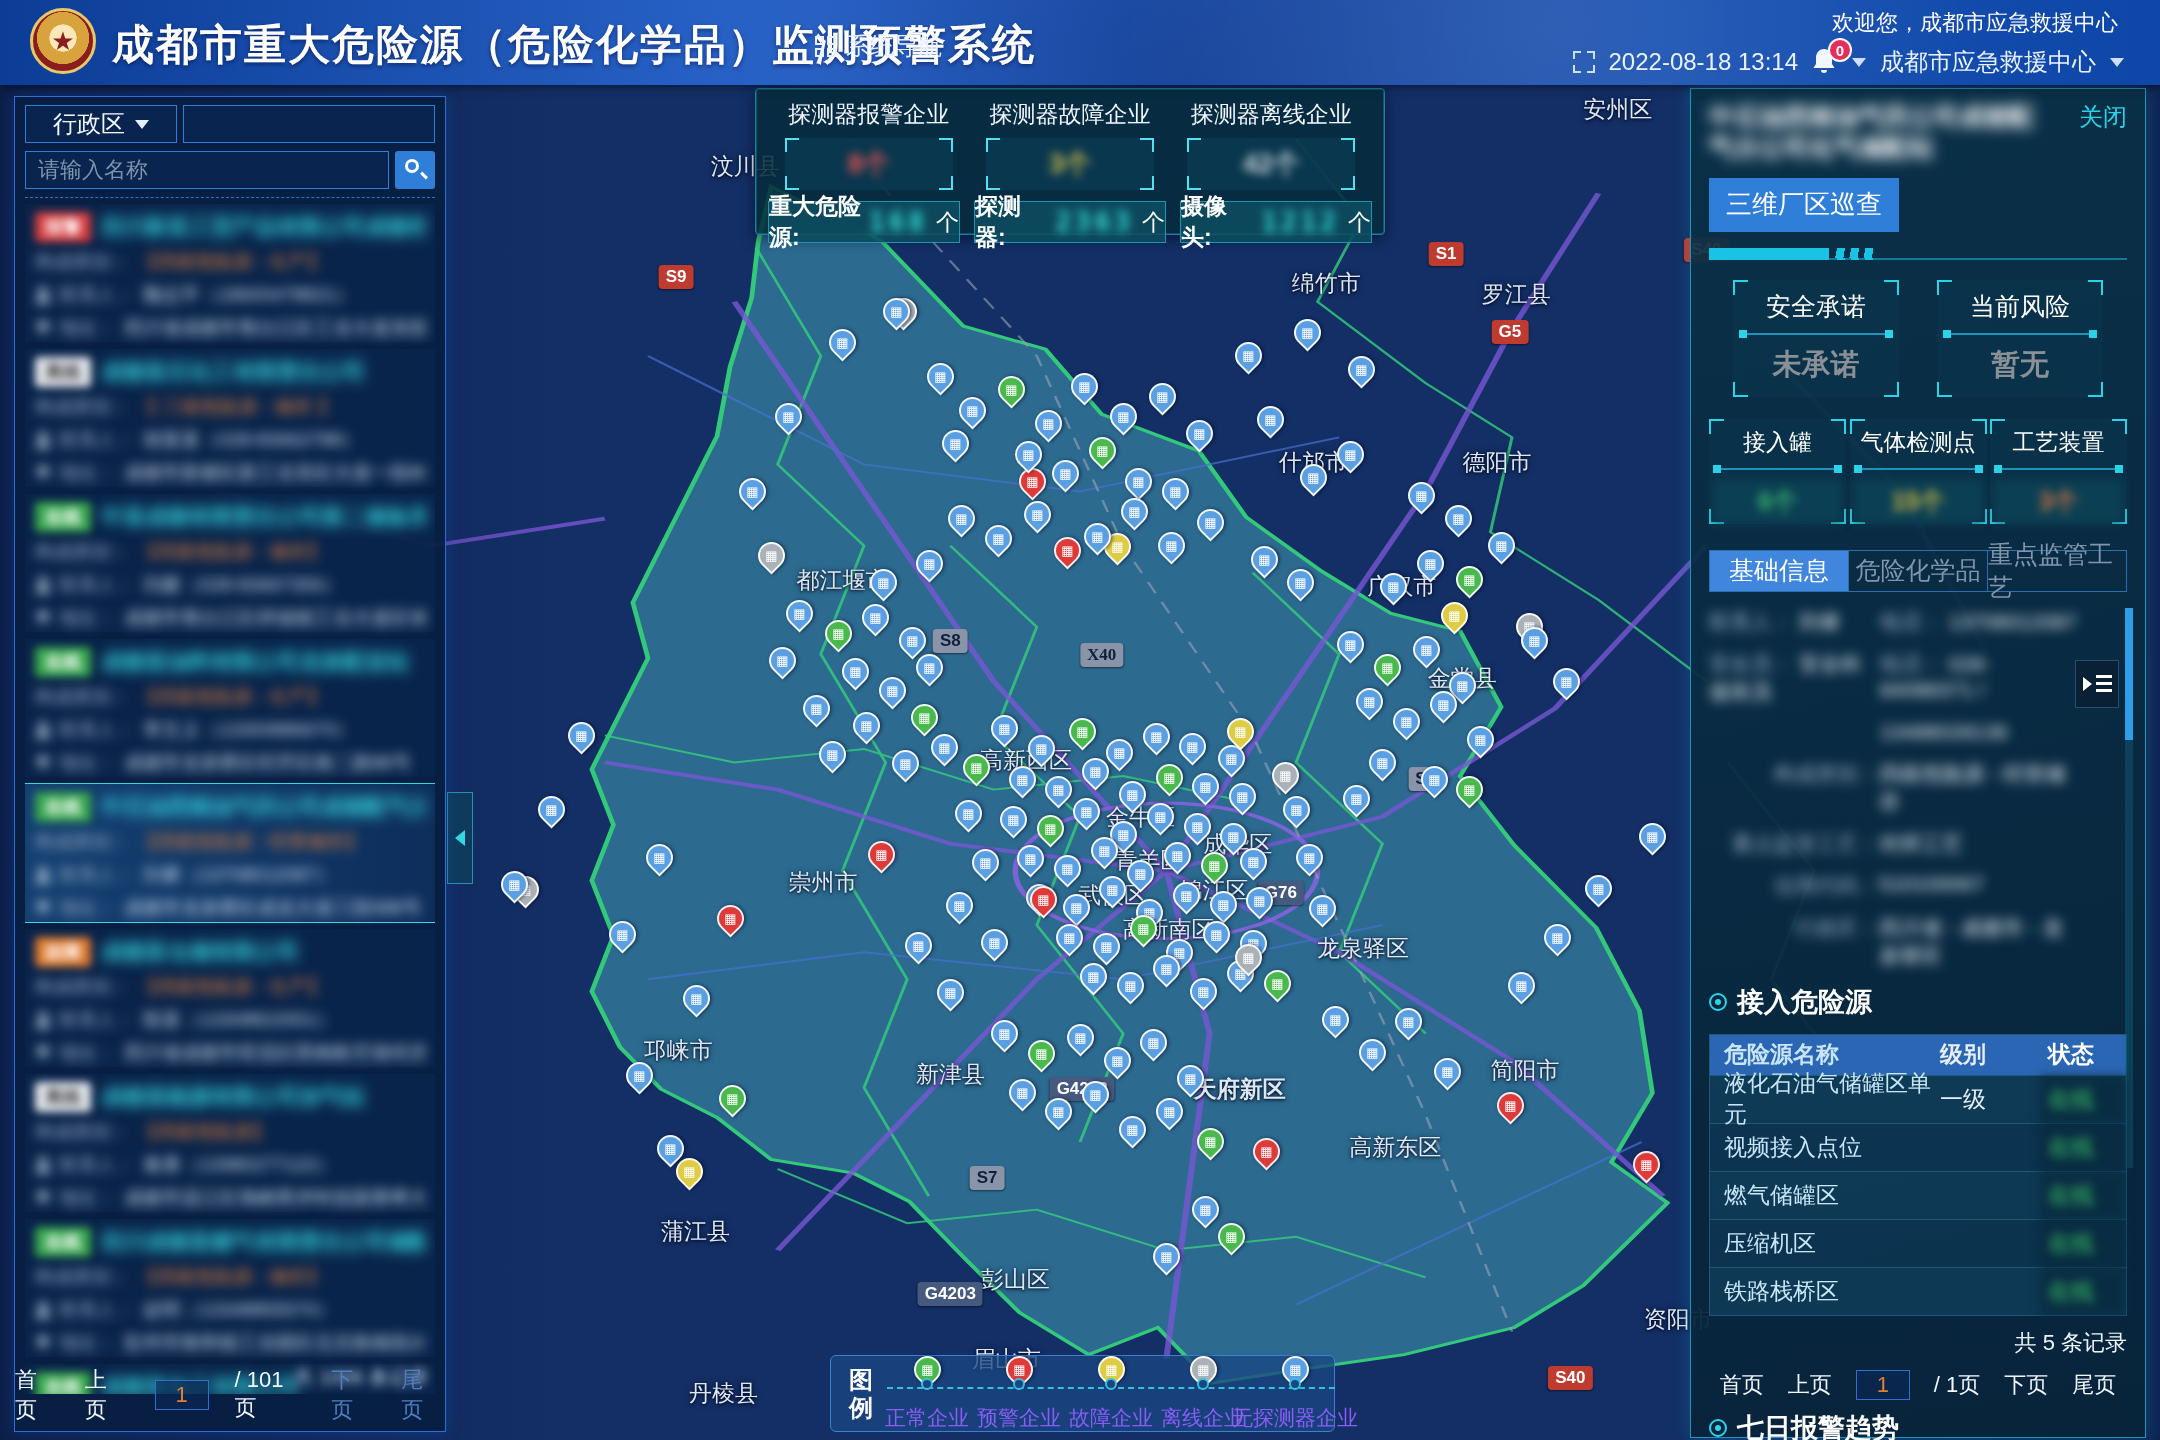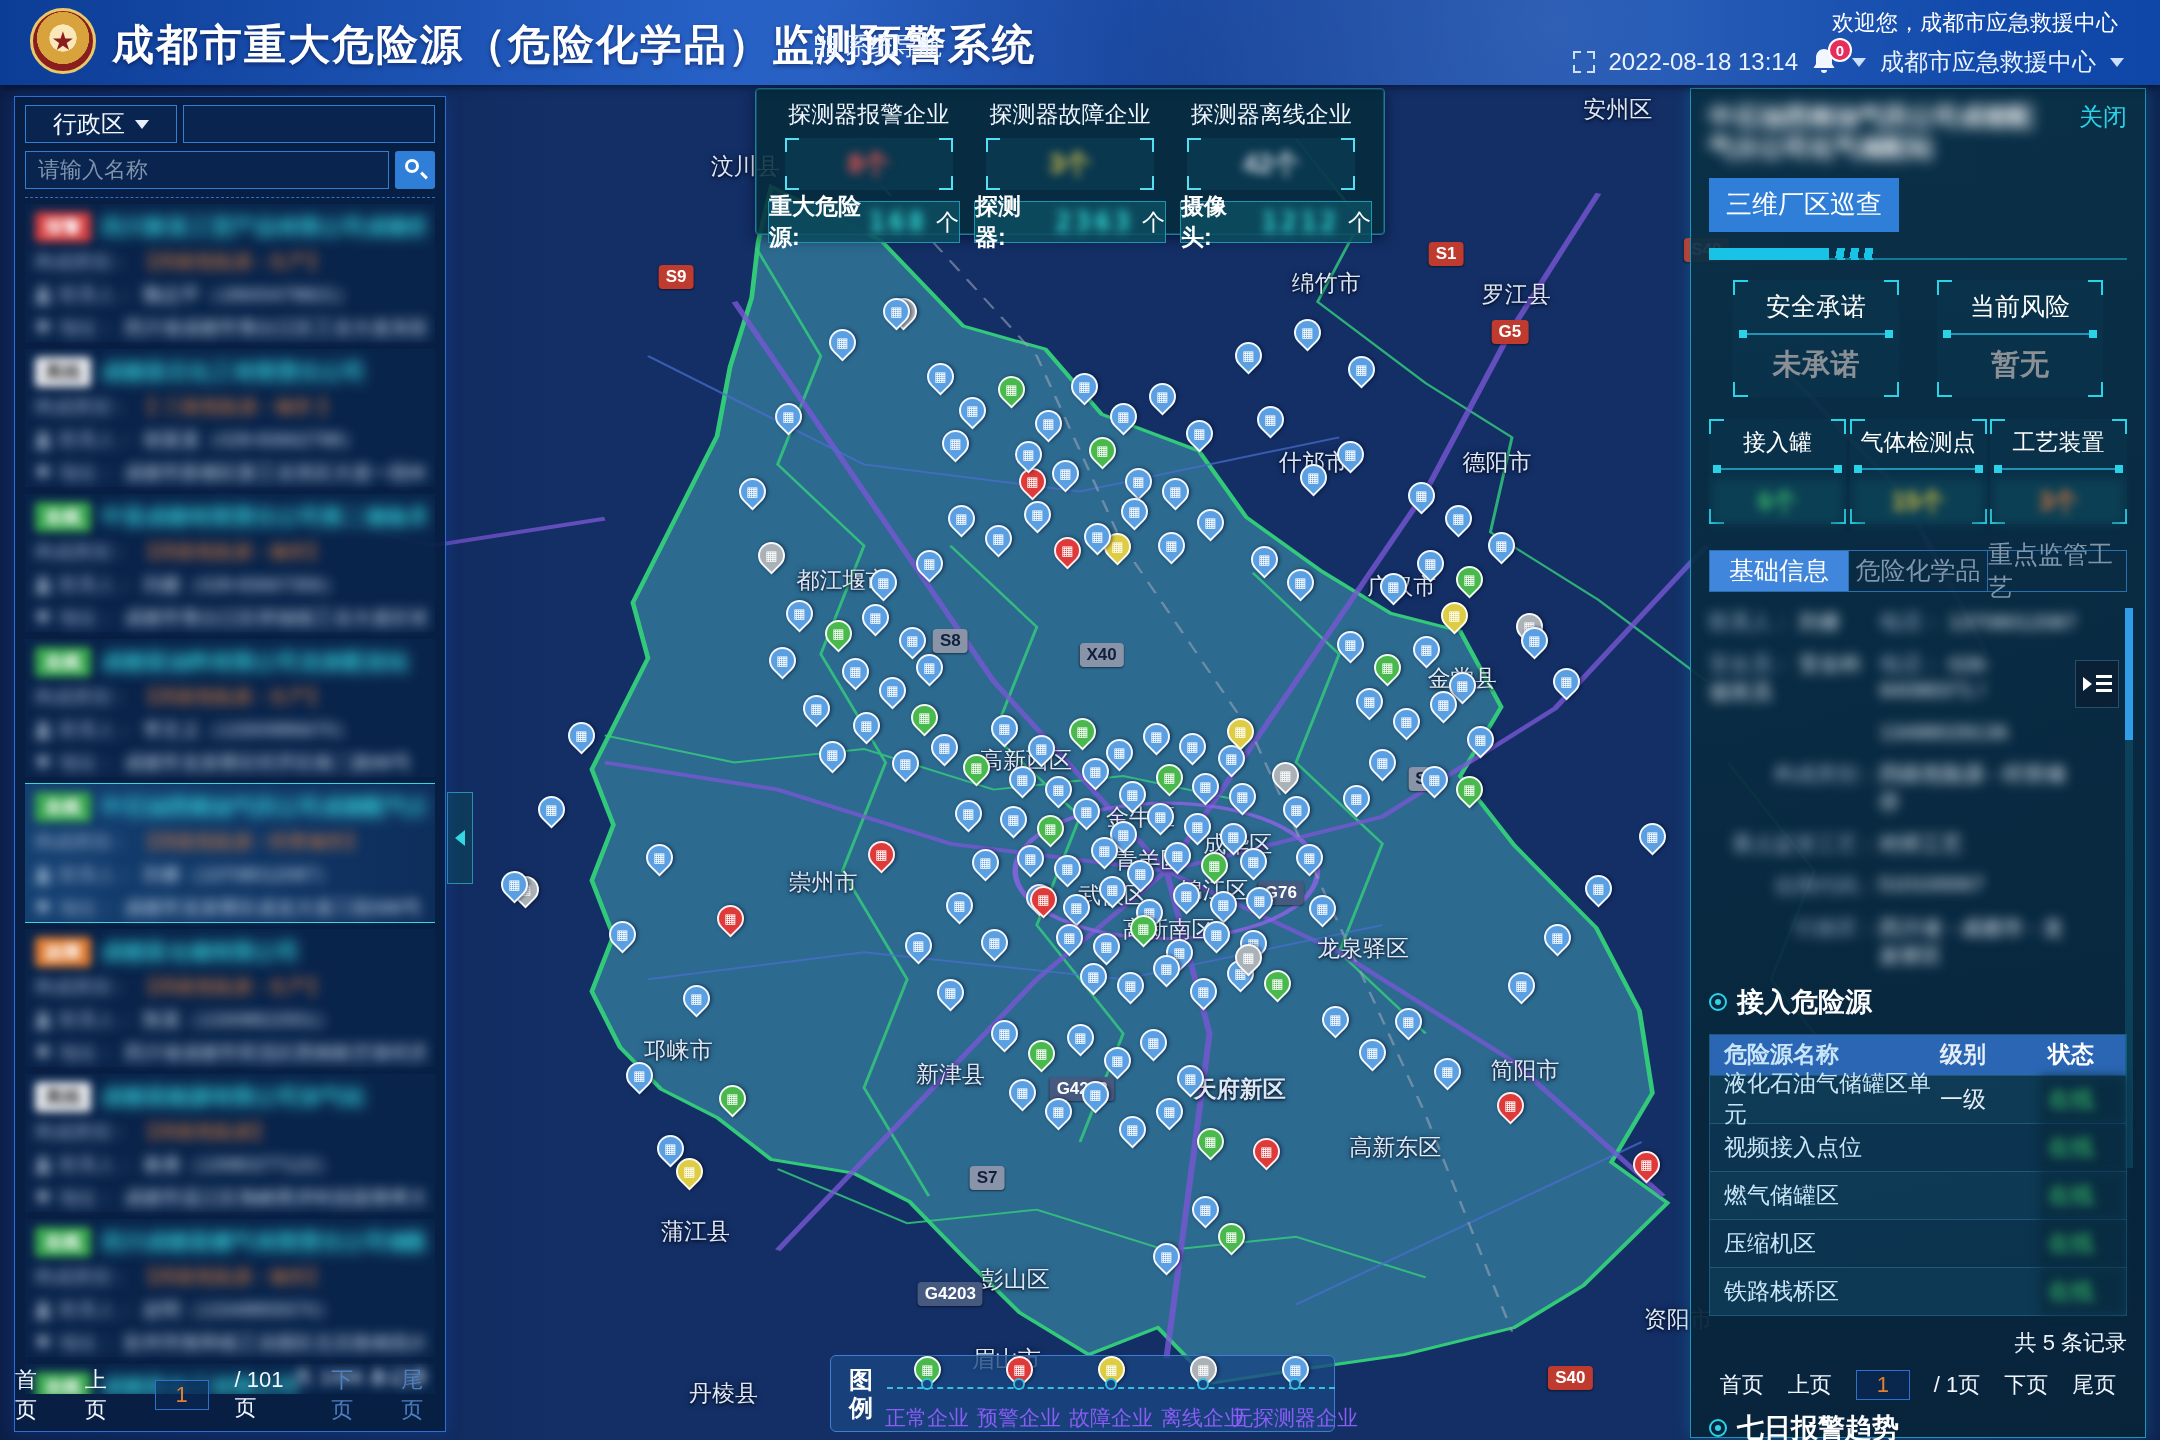--- a/index.html
+++ b/index.html
@@ -307,21 +307,21 @@
         <span class="map-label" style="left: 77.7%; top: 91.1%;">资阳市</span>
       </div>
 
     <div>
 
     <span class="road-badge c-red" style="left: 31.3%; top: 14.2%;">S9</span>
         <span class="road-badge c-red" style="left: 66.3%; top: 12.5%; margin-left: 14px;">S1</span>
         <span class="road-badge c-red" style="left: 79%; top: 12.2%;">S40</span>
         <span class="road-badge c-red" style="left: 69.9%; top: 18.2%;">G5</span>
         <span class="road-badge c-gray" style="left: 44%; top: 41%;">S8</span>
-        <span class="road-badge c-gray" style="left: 51%; top: 42.1%;">X40</span>
+        <span class="road-badge c-gray" style="left: 51%; top: 42.1%; font-family: Liberation Serif, serif;">X40</span>
         <span class="road-badge c-gray" style="left: 66%; top: 51.2%;">S2</span>
         <span class="road-badge c-dark" style="left: 59.3%; top: 59.6%;">G76</span>
         <span class="road-badge c-dark" style="left: 50.1%; top: 74.1%;">G4202</span>
         <span class="road-badge c-gray" style="left: 45.7%; top: 80.7%;">S7</span>
         <span class="road-badge c-dark" style="left: 44%; top: 89.2%;">G4203</span>
         <span class="road-badge c-red" style="left: 72.7%; top: 95.4%;">S40</span>
       </div>
 
     <div>
 

